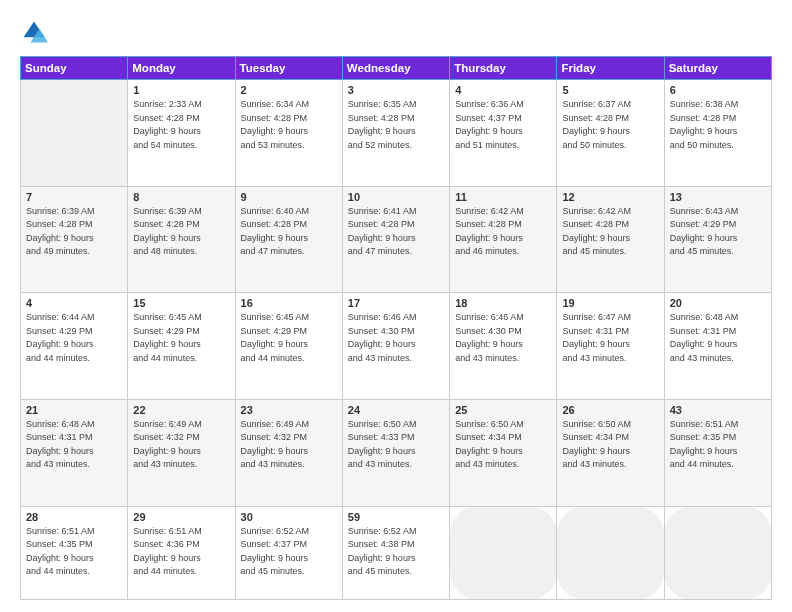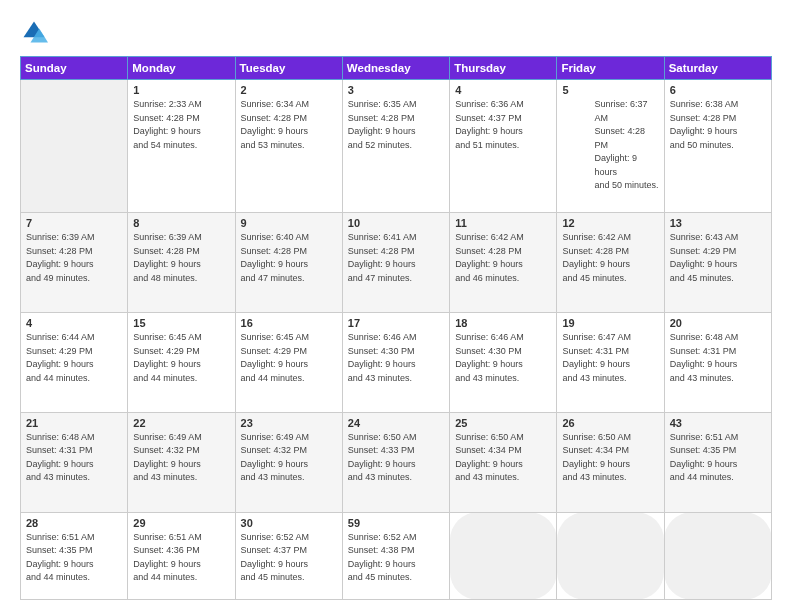--- a/index.html
+++ b/index.html
@@ -163,21 +163,21 @@
           </td>
           <td>
             <div class="day-number">4</div>
             <div class="day-info" style="white-space: pre-line;">Sunrise: 6:36 AM
 Sunset: 4:37 PM
 Daylight: 9 hours
 and 51 minutes.</div>
           </td>
           <td>
             <div class="day-number">5</div>
-            <div class="day-info" style="white-space: pre-line; margin-left: 32px;">Sunrise: 6:37 AM
+            <div class="day-info" style="white-space: pre-line;">Sunrise: 6:37 AM
 Sunset: 4:28 PM
 Daylight: 9 hours
 and 50 minutes.</div>
           </td>
           <td>
             <div class="day-number">6</div>
             <div class="day-info" style="white-space: pre-line;">Sunrise: 6:38 AM
 Sunset: 4:28 PM
 Daylight: 9 hours
 and 50 minutes.</div>

